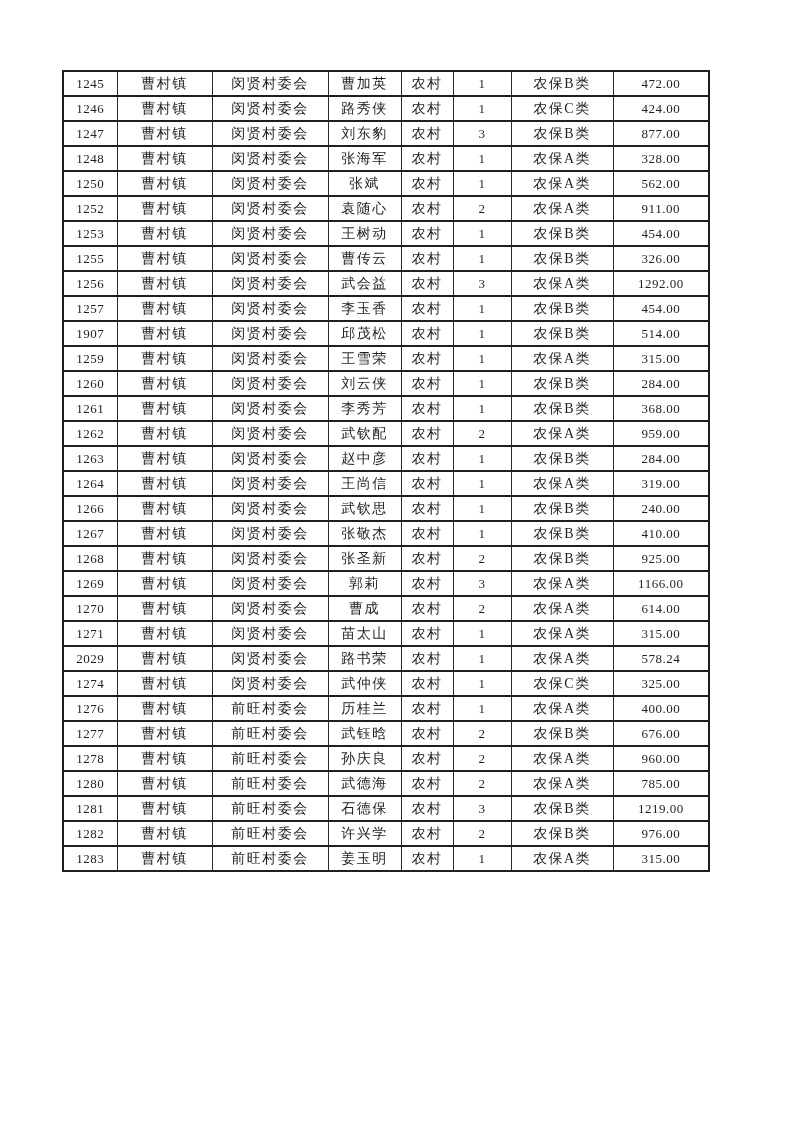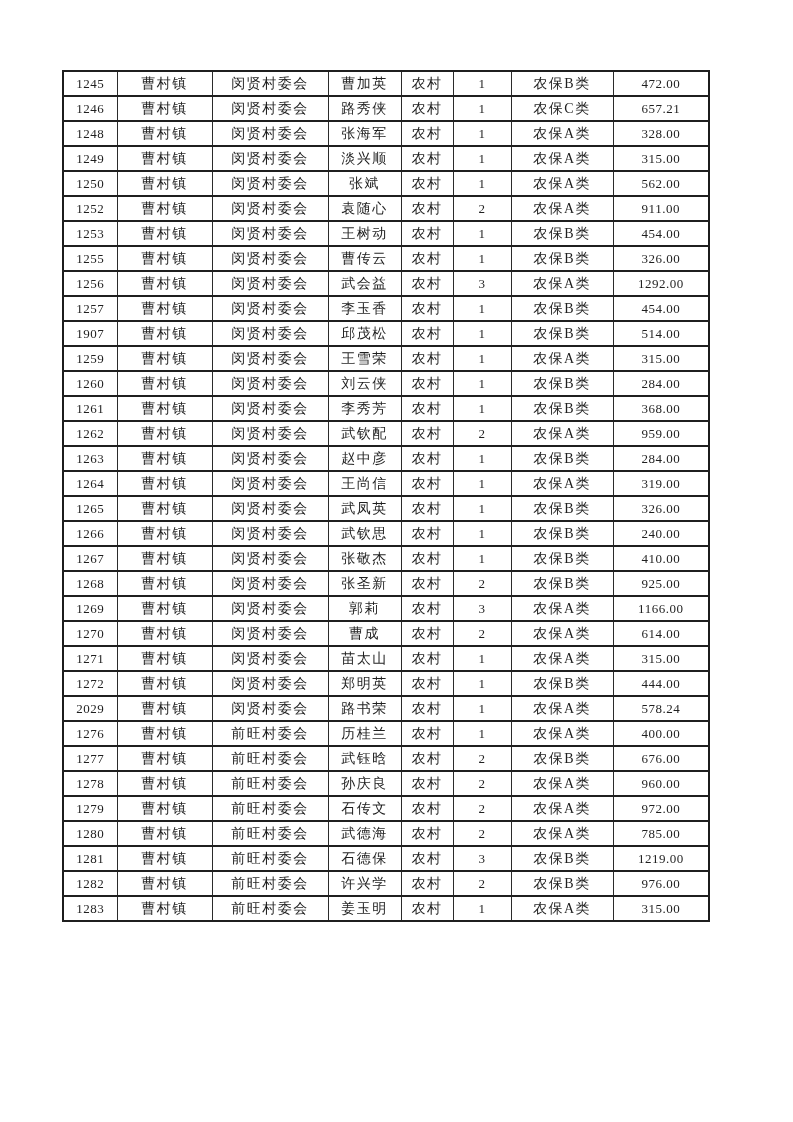--- a/index.html
+++ b/index.html
@@ -82,263 +82,253 @@
           <td class="num">472.00</td>
         </tr>
         <tr>
           <td class="num">1246</td>
           <td class="cjk">曹村镇</td>
           <td class="cjk">闵贤村委会</td>
           <td class="cjk">路秀侠</td>
           <td class="cjk">农村</td>
           <td class="num">1</td>
           <td class="cjk">农保C类</td>
-          <td class="num">657.21</td>
+          <td class="num">424.00</td>
+        </tr>
+        <tr>
+          <td class="num">1247</td>
+          <td class="cjk">曹村镇</td>
+          <td class="cjk">闵贤村委会</td>
+          <td class="cjk">刘东豹</td>
+          <td class="cjk">农村</td>
+          <td class="num">3</td>
+          <td class="cjk">农保B类</td>
+          <td class="num">877.00</td>
         </tr>
         <tr>
           <td class="num">1248</td>
           <td class="cjk">曹村镇</td>
           <td class="cjk">闵贤村委会</td>
           <td class="cjk">张海军</td>
           <td class="cjk">农村</td>
           <td class="num">1</td>
           <td class="cjk">农保A类</td>
           <td class="num">328.00</td>
         </tr>
         <tr>
-          <td class="num">1249</td>
-          <td class="cjk">曹村镇</td>
-          <td class="cjk">闵贤村委会</td>
-          <td class="cjk">淡兴顺</td>
+          <td class="num">1250</td>
+          <td class="cjk">曹村镇</td>
+          <td class="cjk">闵贤村委会</td>
+          <td class="cjk">张斌</td>
+          <td class="cjk">农村</td>
+          <td class="num">1</td>
+          <td class="cjk">农保A类</td>
+          <td class="num">562.00</td>
+        </tr>
+        <tr>
+          <td class="num">1252</td>
+          <td class="cjk">曹村镇</td>
+          <td class="cjk">闵贤村委会</td>
+          <td class="cjk">袁随心</td>
+          <td class="cjk">农村</td>
+          <td class="num">2</td>
+          <td class="cjk">农保A类</td>
+          <td class="num">911.00</td>
+        </tr>
+        <tr>
+          <td class="num">1253</td>
+          <td class="cjk">曹村镇</td>
+          <td class="cjk">闵贤村委会</td>
+          <td class="cjk">王树动</td>
+          <td class="cjk">农村</td>
+          <td class="num">1</td>
+          <td class="cjk">农保B类</td>
+          <td class="num">454.00</td>
+        </tr>
+        <tr>
+          <td class="num">1255</td>
+          <td class="cjk">曹村镇</td>
+          <td class="cjk">闵贤村委会</td>
+          <td class="cjk">曹传云</td>
+          <td class="cjk">农村</td>
+          <td class="num">1</td>
+          <td class="cjk">农保B类</td>
+          <td class="num">326.00</td>
+        </tr>
+        <tr>
+          <td class="num">1256</td>
+          <td class="cjk">曹村镇</td>
+          <td class="cjk">闵贤村委会</td>
+          <td class="cjk">武会益</td>
+          <td class="cjk">农村</td>
+          <td class="num">3</td>
+          <td class="cjk">农保A类</td>
+          <td class="num">1292.00</td>
+        </tr>
+        <tr>
+          <td class="num">1257</td>
+          <td class="cjk">曹村镇</td>
+          <td class="cjk">闵贤村委会</td>
+          <td class="cjk">李玉香</td>
+          <td class="cjk">农村</td>
+          <td class="num">1</td>
+          <td class="cjk">农保B类</td>
+          <td class="num">454.00</td>
+        </tr>
+        <tr>
+          <td class="num">1907</td>
+          <td class="cjk">曹村镇</td>
+          <td class="cjk">闵贤村委会</td>
+          <td class="cjk">邱茂松</td>
+          <td class="cjk">农村</td>
+          <td class="num">1</td>
+          <td class="cjk">农保B类</td>
+          <td class="num">514.00</td>
+        </tr>
+        <tr>
+          <td class="num">1259</td>
+          <td class="cjk">曹村镇</td>
+          <td class="cjk">闵贤村委会</td>
+          <td class="cjk">王雪荣</td>
           <td class="cjk">农村</td>
           <td class="num">1</td>
           <td class="cjk">农保A类</td>
           <td class="num">315.00</td>
         </tr>
         <tr>
-          <td class="num">1250</td>
-          <td class="cjk">曹村镇</td>
-          <td class="cjk">闵贤村委会</td>
-          <td class="cjk">张斌</td>
-          <td class="cjk">农村</td>
-          <td class="num">1</td>
-          <td class="cjk">农保A类</td>
-          <td class="num">562.00</td>
-        </tr>
-        <tr>
-          <td class="num">1252</td>
-          <td class="cjk">曹村镇</td>
-          <td class="cjk">闵贤村委会</td>
-          <td class="cjk">袁随心</td>
-          <td class="cjk">农村</td>
-          <td class="num">2</td>
-          <td class="cjk">农保A类</td>
-          <td class="num">911.00</td>
-        </tr>
-        <tr>
-          <td class="num">1253</td>
-          <td class="cjk">曹村镇</td>
-          <td class="cjk">闵贤村委会</td>
-          <td class="cjk">王树动</td>
-          <td class="cjk">农村</td>
-          <td class="num">1</td>
-          <td class="cjk">农保B类</td>
-          <td class="num">454.00</td>
-        </tr>
-        <tr>
-          <td class="num">1255</td>
-          <td class="cjk">曹村镇</td>
-          <td class="cjk">闵贤村委会</td>
-          <td class="cjk">曹传云</td>
-          <td class="cjk">农村</td>
-          <td class="num">1</td>
-          <td class="cjk">农保B类</td>
-          <td class="num">326.00</td>
-        </tr>
-        <tr>
-          <td class="num">1256</td>
-          <td class="cjk">曹村镇</td>
-          <td class="cjk">闵贤村委会</td>
-          <td class="cjk">武会益</td>
+          <td class="num">1260</td>
+          <td class="cjk">曹村镇</td>
+          <td class="cjk">闵贤村委会</td>
+          <td class="cjk">刘云侠</td>
+          <td class="cjk">农村</td>
+          <td class="num">1</td>
+          <td class="cjk">农保B类</td>
+          <td class="num">284.00</td>
+        </tr>
+        <tr>
+          <td class="num">1261</td>
+          <td class="cjk">曹村镇</td>
+          <td class="cjk">闵贤村委会</td>
+          <td class="cjk">李秀芳</td>
+          <td class="cjk">农村</td>
+          <td class="num">1</td>
+          <td class="cjk">农保B类</td>
+          <td class="num">368.00</td>
+        </tr>
+        <tr>
+          <td class="num">1262</td>
+          <td class="cjk">曹村镇</td>
+          <td class="cjk">闵贤村委会</td>
+          <td class="cjk">武钦配</td>
+          <td class="cjk">农村</td>
+          <td class="num">2</td>
+          <td class="cjk">农保A类</td>
+          <td class="num">959.00</td>
+        </tr>
+        <tr>
+          <td class="num">1263</td>
+          <td class="cjk">曹村镇</td>
+          <td class="cjk">闵贤村委会</td>
+          <td class="cjk">赵中彦</td>
+          <td class="cjk">农村</td>
+          <td class="num">1</td>
+          <td class="cjk">农保B类</td>
+          <td class="num">284.00</td>
+        </tr>
+        <tr>
+          <td class="num">1264</td>
+          <td class="cjk">曹村镇</td>
+          <td class="cjk">闵贤村委会</td>
+          <td class="cjk">王尚信</td>
+          <td class="cjk">农村</td>
+          <td class="num">1</td>
+          <td class="cjk">农保A类</td>
+          <td class="num">319.00</td>
+        </tr>
+        <tr>
+          <td class="num">1266</td>
+          <td class="cjk">曹村镇</td>
+          <td class="cjk">闵贤村委会</td>
+          <td class="cjk">武钦思</td>
+          <td class="cjk">农村</td>
+          <td class="num">1</td>
+          <td class="cjk">农保B类</td>
+          <td class="num">240.00</td>
+        </tr>
+        <tr>
+          <td class="num">1267</td>
+          <td class="cjk">曹村镇</td>
+          <td class="cjk">闵贤村委会</td>
+          <td class="cjk">张敬杰</td>
+          <td class="cjk">农村</td>
+          <td class="num">1</td>
+          <td class="cjk">农保B类</td>
+          <td class="num">410.00</td>
+        </tr>
+        <tr>
+          <td class="num">1268</td>
+          <td class="cjk">曹村镇</td>
+          <td class="cjk">闵贤村委会</td>
+          <td class="cjk">张圣新</td>
+          <td class="cjk">农村</td>
+          <td class="num">2</td>
+          <td class="cjk">农保B类</td>
+          <td class="num">925.00</td>
+        </tr>
+        <tr>
+          <td class="num">1269</td>
+          <td class="cjk">曹村镇</td>
+          <td class="cjk">闵贤村委会</td>
+          <td class="cjk">郭莉</td>
           <td class="cjk">农村</td>
           <td class="num">3</td>
           <td class="cjk">农保A类</td>
-          <td class="num">1292.00</td>
-        </tr>
-        <tr>
-          <td class="num">1257</td>
-          <td class="cjk">曹村镇</td>
-          <td class="cjk">闵贤村委会</td>
-          <td class="cjk">李玉香</td>
-          <td class="cjk">农村</td>
-          <td class="num">1</td>
-          <td class="cjk">农保B类</td>
-          <td class="num">454.00</td>
-        </tr>
-        <tr>
-          <td class="num">1907</td>
-          <td class="cjk">曹村镇</td>
-          <td class="cjk">闵贤村委会</td>
-          <td class="cjk">邱茂松</td>
-          <td class="cjk">农村</td>
-          <td class="num">1</td>
-          <td class="cjk">农保B类</td>
-          <td class="num">514.00</td>
-        </tr>
-        <tr>
-          <td class="num">1259</td>
-          <td class="cjk">曹村镇</td>
-          <td class="cjk">闵贤村委会</td>
-          <td class="cjk">王雪荣</td>
+          <td class="num">1166.00</td>
+        </tr>
+        <tr>
+          <td class="num">1270</td>
+          <td class="cjk">曹村镇</td>
+          <td class="cjk">闵贤村委会</td>
+          <td class="cjk">曹成</td>
+          <td class="cjk">农村</td>
+          <td class="num">2</td>
+          <td class="cjk">农保A类</td>
+          <td class="num">614.00</td>
+        </tr>
+        <tr>
+          <td class="num">1271</td>
+          <td class="cjk">曹村镇</td>
+          <td class="cjk">闵贤村委会</td>
+          <td class="cjk">苗太山</td>
           <td class="cjk">农村</td>
           <td class="num">1</td>
           <td class="cjk">农保A类</td>
           <td class="num">315.00</td>
         </tr>
         <tr>
-          <td class="num">1260</td>
-          <td class="cjk">曹村镇</td>
-          <td class="cjk">闵贤村委会</td>
-          <td class="cjk">刘云侠</td>
-          <td class="cjk">农村</td>
-          <td class="num">1</td>
-          <td class="cjk">农保B类</td>
-          <td class="num">284.00</td>
-        </tr>
-        <tr>
-          <td class="num">1261</td>
-          <td class="cjk">曹村镇</td>
-          <td class="cjk">闵贤村委会</td>
-          <td class="cjk">李秀芳</td>
-          <td class="cjk">农村</td>
-          <td class="num">1</td>
-          <td class="cjk">农保B类</td>
-          <td class="num">368.00</td>
-        </tr>
-        <tr>
-          <td class="num">1262</td>
-          <td class="cjk">曹村镇</td>
-          <td class="cjk">闵贤村委会</td>
-          <td class="cjk">武钦配</td>
-          <td class="cjk">农村</td>
-          <td class="num">2</td>
-          <td class="cjk">农保A类</td>
-          <td class="num">959.00</td>
-        </tr>
-        <tr>
-          <td class="num">1263</td>
-          <td class="cjk">曹村镇</td>
-          <td class="cjk">闵贤村委会</td>
-          <td class="cjk">赵中彦</td>
-          <td class="cjk">农村</td>
-          <td class="num">1</td>
-          <td class="cjk">农保B类</td>
-          <td class="num">284.00</td>
-        </tr>
-        <tr>
-          <td class="num">1264</td>
-          <td class="cjk">曹村镇</td>
-          <td class="cjk">闵贤村委会</td>
-          <td class="cjk">王尚信</td>
-          <td class="cjk">农村</td>
-          <td class="num">1</td>
-          <td class="cjk">农保A类</td>
-          <td class="num">319.00</td>
-        </tr>
-        <tr>
-          <td class="num">1265</td>
-          <td class="cjk">曹村镇</td>
-          <td class="cjk">闵贤村委会</td>
-          <td class="cjk">武凤英</td>
-          <td class="cjk">农村</td>
-          <td class="num">1</td>
-          <td class="cjk">农保B类</td>
-          <td class="num">326.00</td>
-        </tr>
-        <tr>
-          <td class="num">1266</td>
-          <td class="cjk">曹村镇</td>
-          <td class="cjk">闵贤村委会</td>
-          <td class="cjk">武钦思</td>
-          <td class="cjk">农村</td>
-          <td class="num">1</td>
-          <td class="cjk">农保B类</td>
-          <td class="num">240.00</td>
-        </tr>
-        <tr>
-          <td class="num">1267</td>
-          <td class="cjk">曹村镇</td>
-          <td class="cjk">闵贤村委会</td>
-          <td class="cjk">张敬杰</td>
-          <td class="cjk">农村</td>
-          <td class="num">1</td>
-          <td class="cjk">农保B类</td>
-          <td class="num">410.00</td>
-        </tr>
-        <tr>
-          <td class="num">1268</td>
-          <td class="cjk">曹村镇</td>
-          <td class="cjk">闵贤村委会</td>
-          <td class="cjk">张圣新</td>
-          <td class="cjk">农村</td>
-          <td class="num">2</td>
-          <td class="cjk">农保B类</td>
-          <td class="num">925.00</td>
-        </tr>
-        <tr>
-          <td class="num">1269</td>
-          <td class="cjk">曹村镇</td>
-          <td class="cjk">闵贤村委会</td>
-          <td class="cjk">郭莉</td>
-          <td class="cjk">农村</td>
-          <td class="num">3</td>
-          <td class="cjk">农保A类</td>
-          <td class="num">1166.00</td>
-        </tr>
-        <tr>
-          <td class="num">1270</td>
-          <td class="cjk">曹村镇</td>
-          <td class="cjk">闵贤村委会</td>
-          <td class="cjk">曹成</td>
-          <td class="cjk">农村</td>
-          <td class="num">2</td>
-          <td class="cjk">农保A类</td>
-          <td class="num">614.00</td>
-        </tr>
-        <tr>
-          <td class="num">1271</td>
-          <td class="cjk">曹村镇</td>
-          <td class="cjk">闵贤村委会</td>
-          <td class="cjk">苗太山</td>
-          <td class="cjk">农村</td>
-          <td class="num">1</td>
-          <td class="cjk">农保A类</td>
-          <td class="num">315.00</td>
-        </tr>
-        <tr>
-          <td class="num">1272</td>
-          <td class="cjk">曹村镇</td>
-          <td class="cjk">闵贤村委会</td>
-          <td class="cjk">郑明英</td>
-          <td class="cjk">农村</td>
-          <td class="num">1</td>
-          <td class="cjk">农保B类</td>
-          <td class="num">444.00</td>
-        </tr>
-        <tr>
           <td class="num">2029</td>
           <td class="cjk">曹村镇</td>
           <td class="cjk">闵贤村委会</td>
           <td class="cjk">路书荣</td>
           <td class="cjk">农村</td>
           <td class="num">1</td>
           <td class="cjk">农保A类</td>
           <td class="num">578.24</td>
         </tr>
         <tr>
+          <td class="num">1274</td>
+          <td class="cjk">曹村镇</td>
+          <td class="cjk">闵贤村委会</td>
+          <td class="cjk">武仲侠</td>
+          <td class="cjk">农村</td>
+          <td class="num">1</td>
+          <td class="cjk">农保C类</td>
+          <td class="num">325.00</td>
+        </tr>
+        <tr>
           <td class="num">1276</td>
           <td class="cjk">曹村镇</td>
           <td class="cjk">前旺村委会</td>
           <td class="cjk">历桂兰</td>
           <td class="cjk">农村</td>
           <td class="num">1</td>
           <td class="cjk">农保A类</td>
           <td class="num">400.00</td>
         </tr>
         <tr>
@@ -353,30 +343,20 @@
         </tr>
         <tr>
           <td class="num">1278</td>
           <td class="cjk">曹村镇</td>
           <td class="cjk">前旺村委会</td>
           <td class="cjk">孙庆良</td>
           <td class="cjk">农村</td>
           <td class="num">2</td>
           <td class="cjk">农保A类</td>
           <td class="num">960.00</td>
-        </tr>
-        <tr>
-          <td class="num">1279</td>
-          <td class="cjk">曹村镇</td>
-          <td class="cjk">前旺村委会</td>
-          <td class="cjk">石传文</td>
-          <td class="cjk">农村</td>
-          <td class="num">2</td>
-          <td class="cjk">农保A类</td>
-          <td class="num">972.00</td>
         </tr>
         <tr>
           <td class="num">1280</td>
           <td class="cjk">曹村镇</td>
           <td class="cjk">前旺村委会</td>
           <td class="cjk">武德海</td>
           <td class="cjk">农村</td>
           <td class="num">2</td>
           <td class="cjk">农保A类</td>
           <td class="num">785.00</td>

